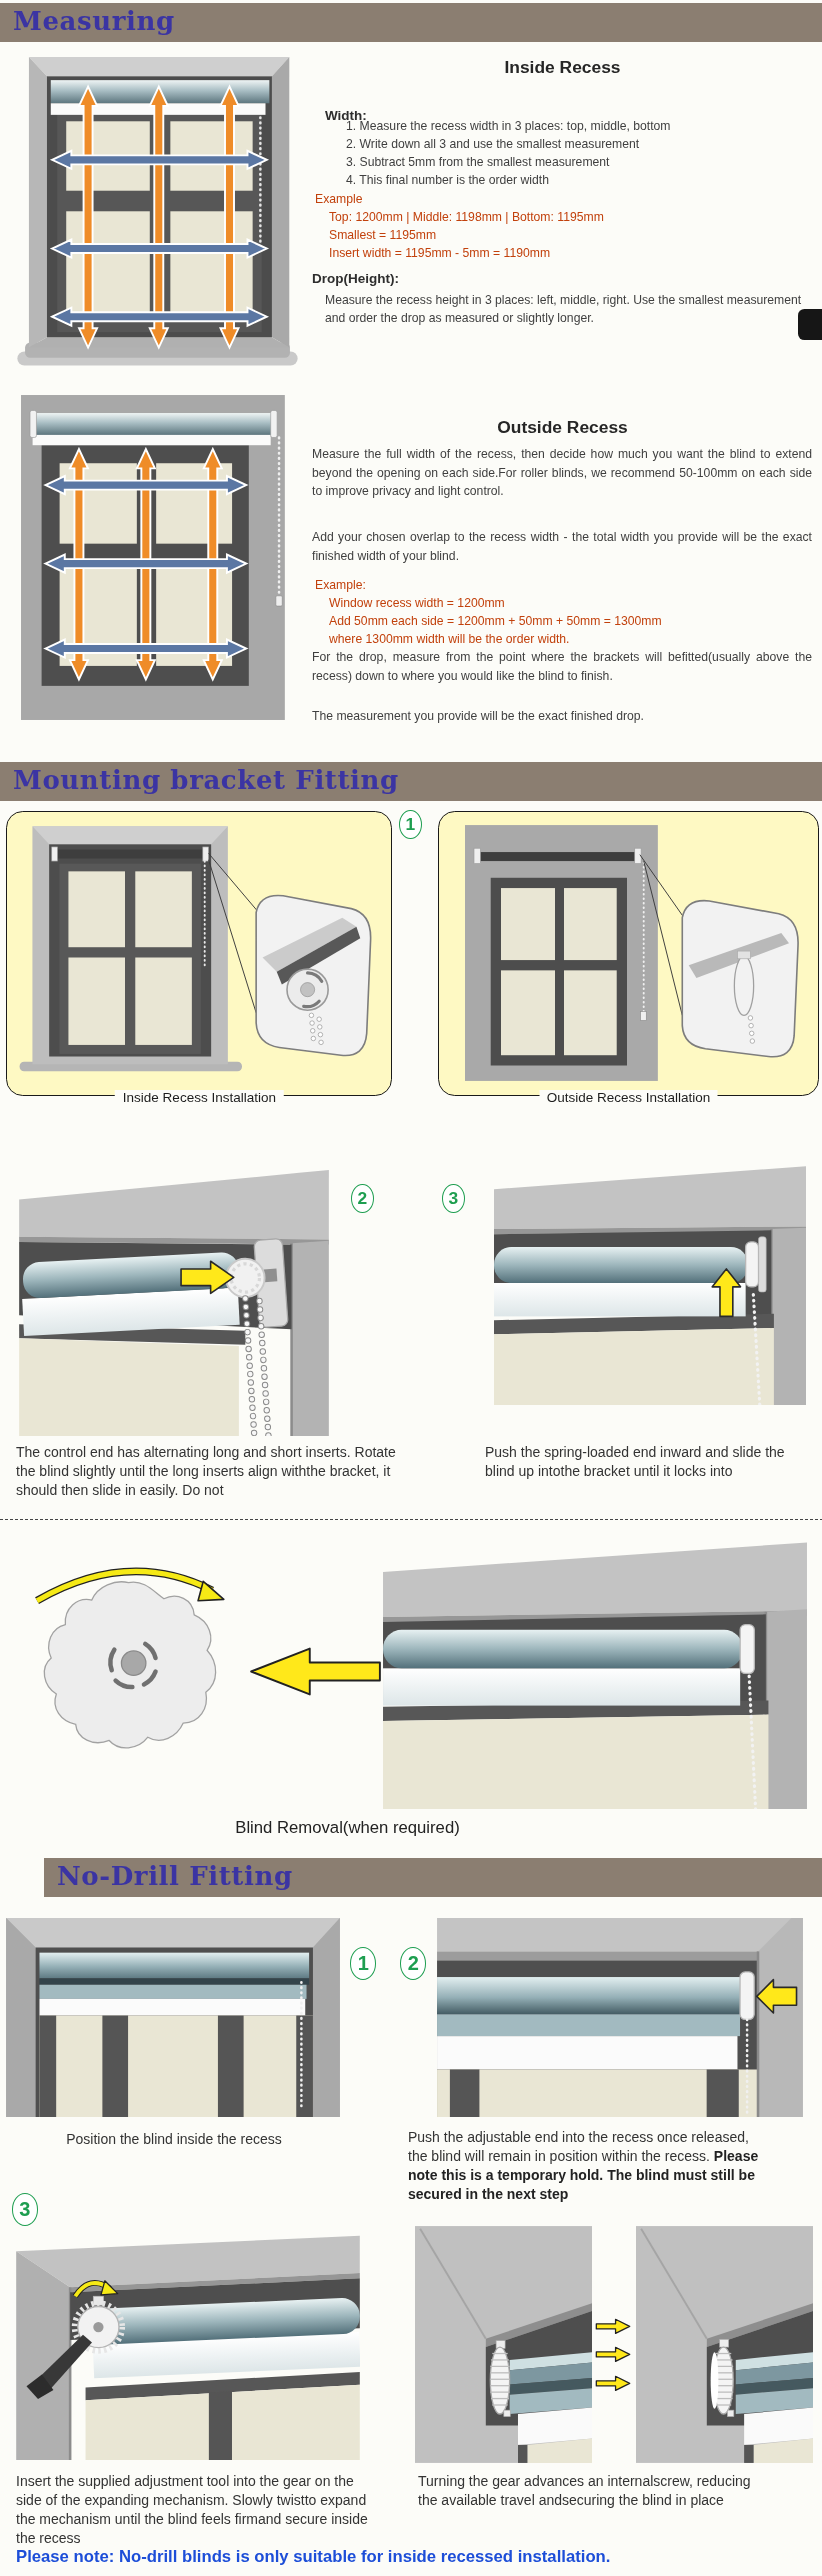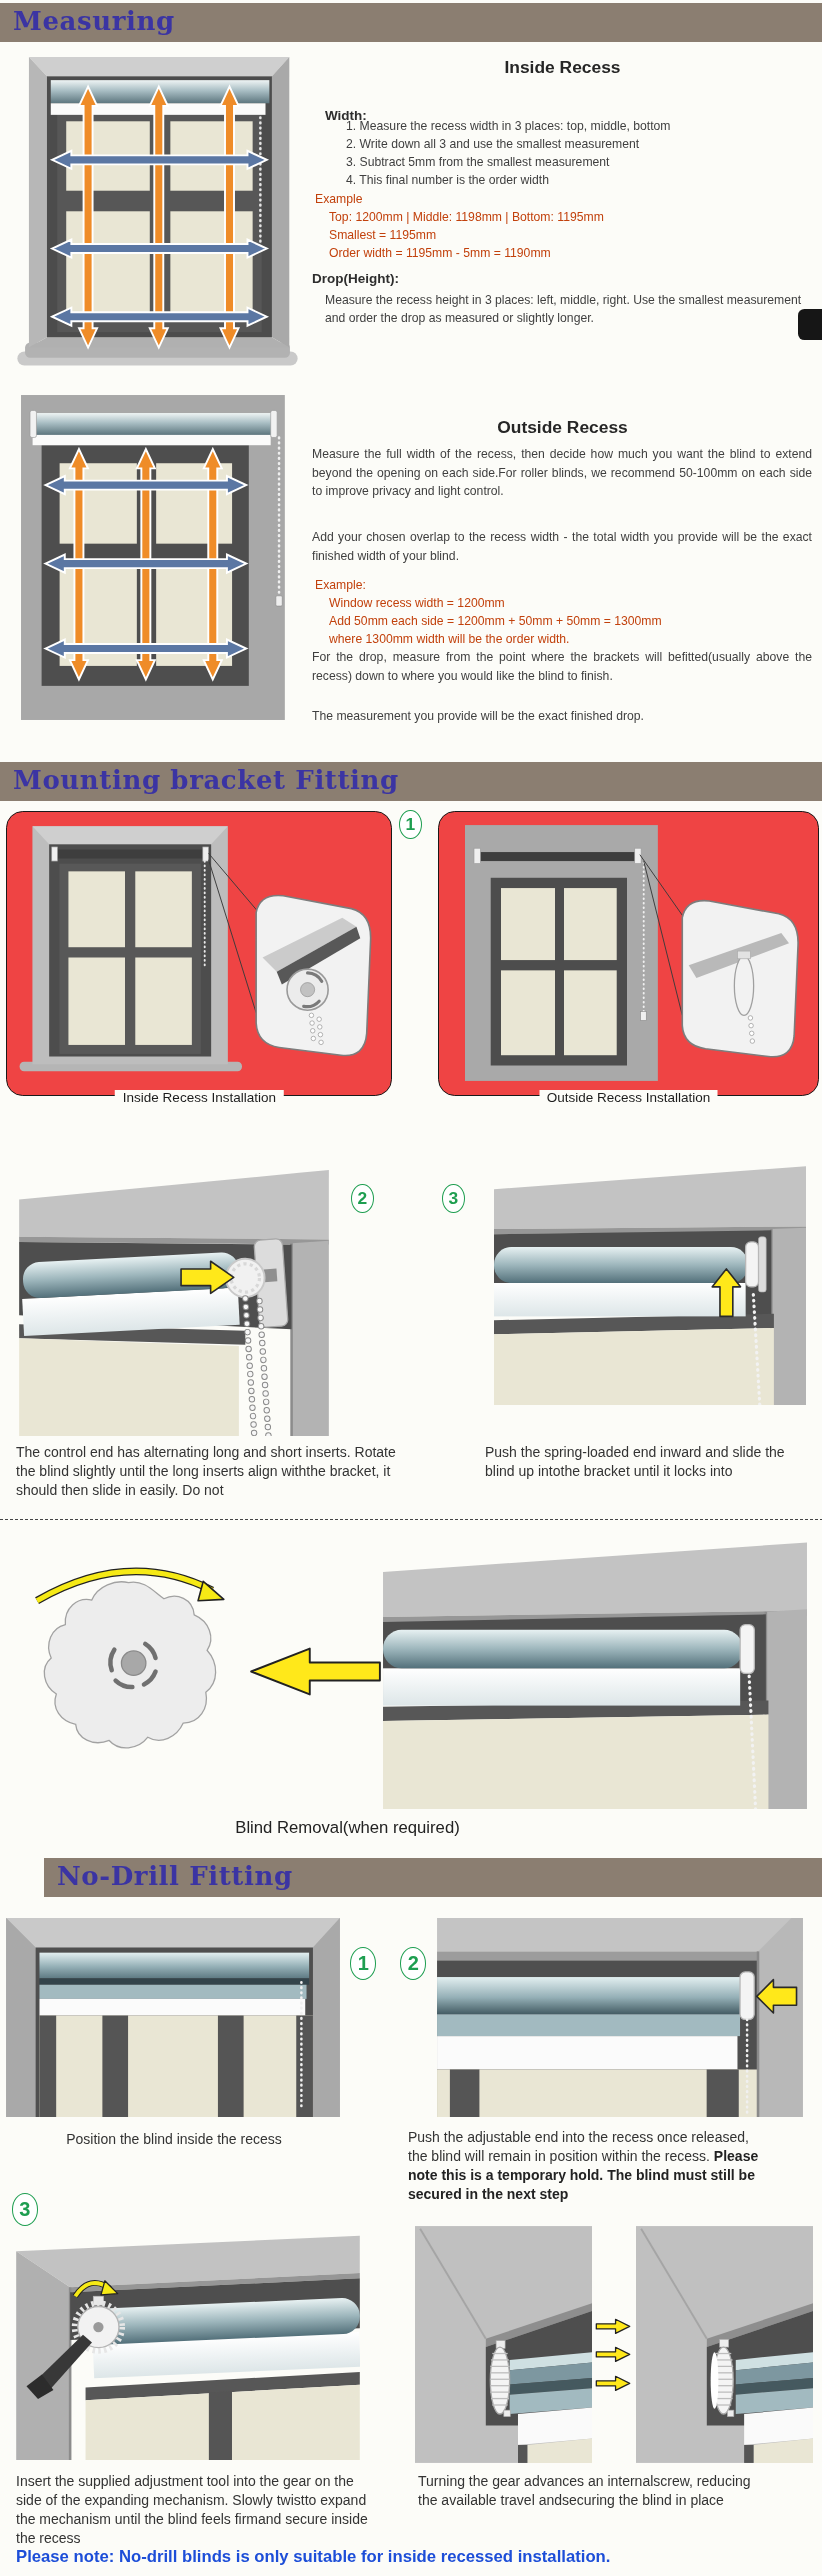--- a/index.html
+++ b/index.html
@@ -13,21 +13,21 @@
   .lbl{font-weight:bold;font-size:13.5px;color:#2e2e2e;}
   .txt{font-size:12.2px;line-height:18px;color:#3f3f3f;}
   .txt p{margin:0;}
   .just{text-align:justify;line-height:18.6px;}
   .gray{color:#c2410c;}
   .badge{display:flex;align-items:center;justify-content:center;
          border:1.9px solid #1e9e50;border-radius:50%;color:#1e9e50;
          font-weight:bold;background:#fff;}
   .b34{width:20.6px;height:27px;font-size:17.4px;}
   .b40{width:24.4px;height:31px;font-size:20px;}
-  .rbox{border:1.6px solid #1a1a1a;border-radius:16.7px;background:#ef4444;}
+  .rbox{border:1.6px solid #1a1a1a;border-radius:16.7px;background:#fef9c3;}
   .boxlabel{position:absolute;left:50%;bottom:-9.6px;transform:translateX(-50%);
             background:#fcfcf8;padding:0 7.7px;font-size:13.5px;color:#1d1d1d;white-space:nowrap;}
   .cap{font-size:14px;line-height:19px;color:#333;}
   .dash{left:0;width:823px;border-top:1.9px dashed #454545;}
   .note{font-weight:bold;font-size:16.7px;color:#1d4ed8;}
   .sidetab{width:24.4px;height:31px;background:#161616;border-radius:6.4px 0 0 6.4px;}
   svg{display:block;}
 </style>
 </head>
 <body>
@@ -80,21 +80,21 @@
   <div class="abs txt" style="left:325px;top:117px;width:495px;margin-left:21px;">
     <p>1. Measure the recess width in 3 places: top, middle, bottom</p>
     <p>2. Write down all 3 and use the smallest measurement</p>
     <p>3. Subtract 5mm from the smallest measurement</p>
     <p>4. This final number is the order width</p>
   </div>
   <div class="abs txt gray" style="left:315px;top:190px;">Example</div>
   <div class="abs txt gray" style="left:329px;top:208px;width:489px;">
     <p>Top: 1200mm | Middle: 1198mm | Bottom: 1195mm</p>
     <p>Smallest = 1195mm</p>
-    <p>Order width = 1195mm - 5mm = 1190mm</p>
+    <p>Insert width = 1195mm - 5mm = 1190mm</p>
   </div>
   <div class="abs lbl" style="left:312px;top:271px;">Drop(Height):</div>
   <div class="abs txt" style="left:325px;top:291px;width:489px;">Measure the recess height in 3 places: left, middle, right. Use the smallest measurement and order the drop as measured or slightly longer.</div>
 
   <div class="abs sidetab" style="left:798px;top:309px;"></div>
 
   <div class="abs" style="left:3.2px;top:395px;">
     <svg width="296" height="325" viewBox="0 0 460 505">
       <defs>
         <linearGradient id="tubeB" x1="0" y1="0" x2="0" y2="1">

